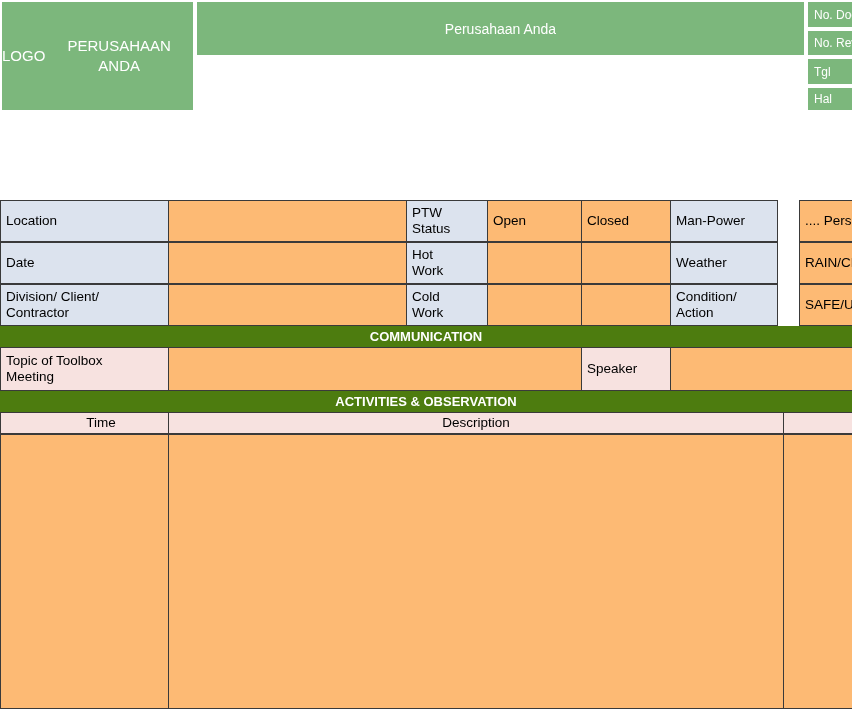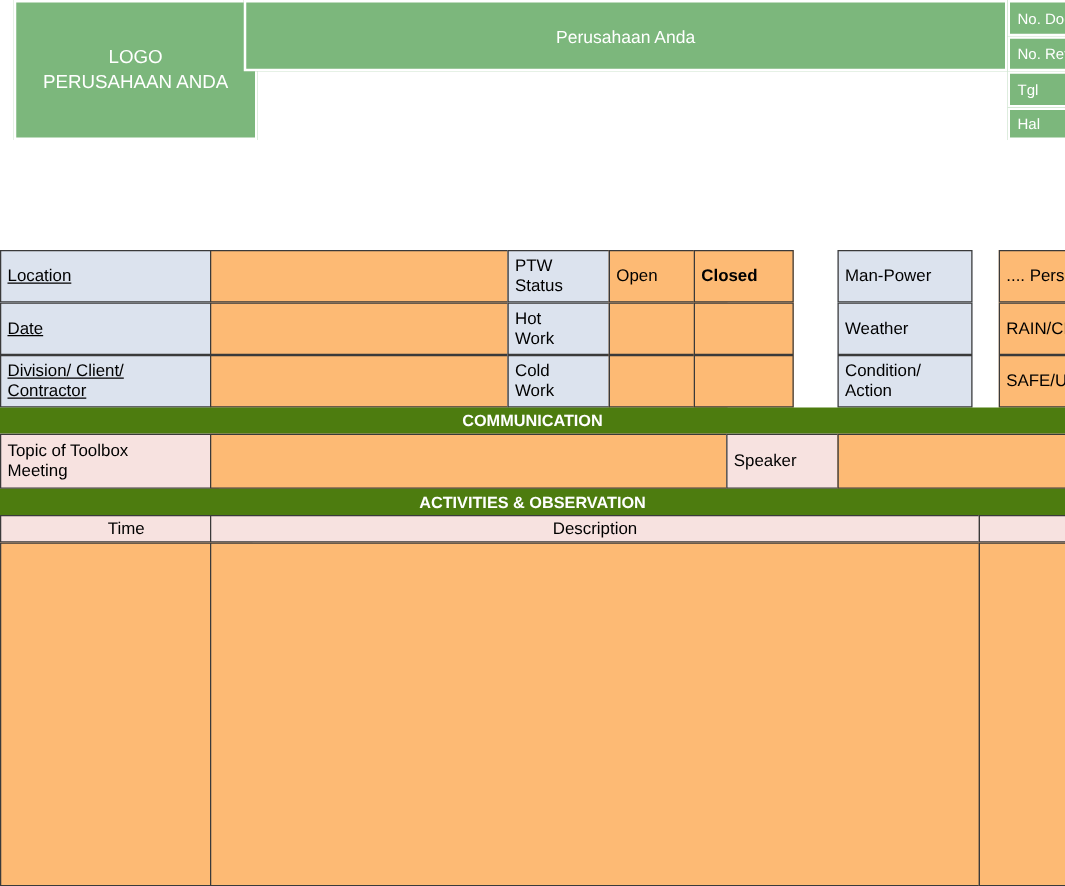--- a/index.html
+++ b/index.html
@@ -38,22 +38,21 @@
     align-items: center;
     justify-content: center;
     color: #ffffff;
     overflow: hidden;
   }
   .hdr-logo {
     left: 0; top: 0; width: 195px; height: 112px;
     font-size: 15px;
     line-height: 20px;
     text-align: center;
-    flex-direction: column;
-    margin-left: 11px;
+    flex-direction: row;
   }
   .hdr-company {
     left: 195px; top: 0; width: 611px; height: 57px;
     font-size: 14px;
   }
   .hdr-title {
     left: 195px; top: 57px; width: 611px; height: 55px;
     font-size: 17px;
     font-weight: bold;
     letter-spacing: 0.3px;
@@ -108,25 +107,25 @@
     width: 852px;
   }
 
   
   .r1 { top: 0;  height: 42px; }
   
   .r2 { top: 42px; height: 42px; }
   
   .r3 { top: 84px; height: 42px; }
 
-  .c-lbl  { left: 0;    width: 169px; text-decoration: underline; }
+  .c-lbl  { left: 0;    width: 169px; }
   .c-val  { left: 168px; width: 239px; }
   .c-ptw  { left: 406px; width: 82px; }
   .c-open { left: 487px; width: 95px; }
-  .c-clos { left: 555px; width: 80px; font-weight: bold; }
+  .c-clos { left: 581px; width: 90px; }
   .c-mp   { left: 670px; width: 108px; }
   .c-mpv  { left: 799px; width: 80px; }
 
   .band-comm { top: 126px; height: 21px; }
 
   .r4 { top: 147px; height: 44px; }
   .c-topic  { left: 0;    width: 175px; }
   .c-topicv { left: 168px; width: 414px; }
   .c-spk    { left: 581px; width: 90px; }
   .c-spkv   { left: 670px; width: 200px; }

